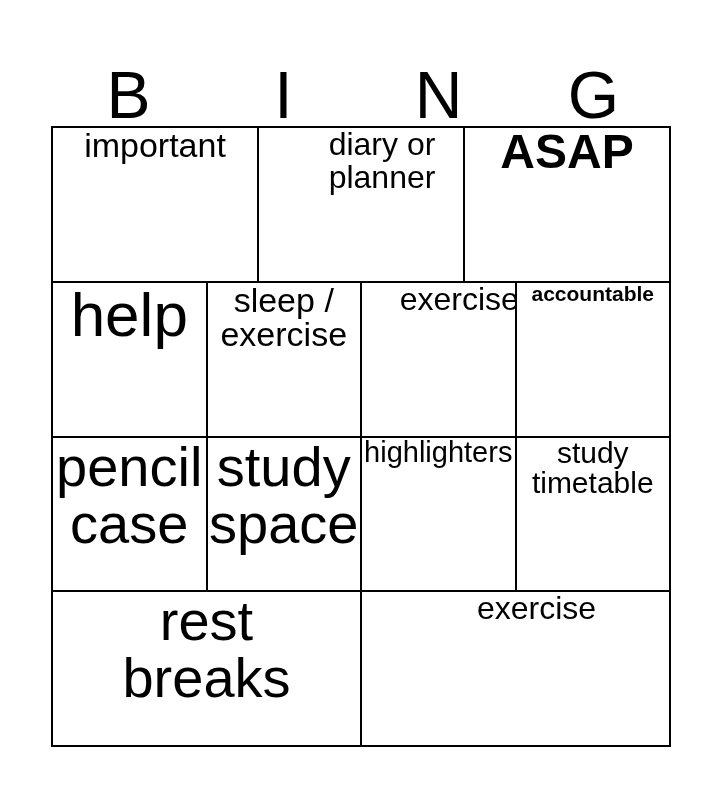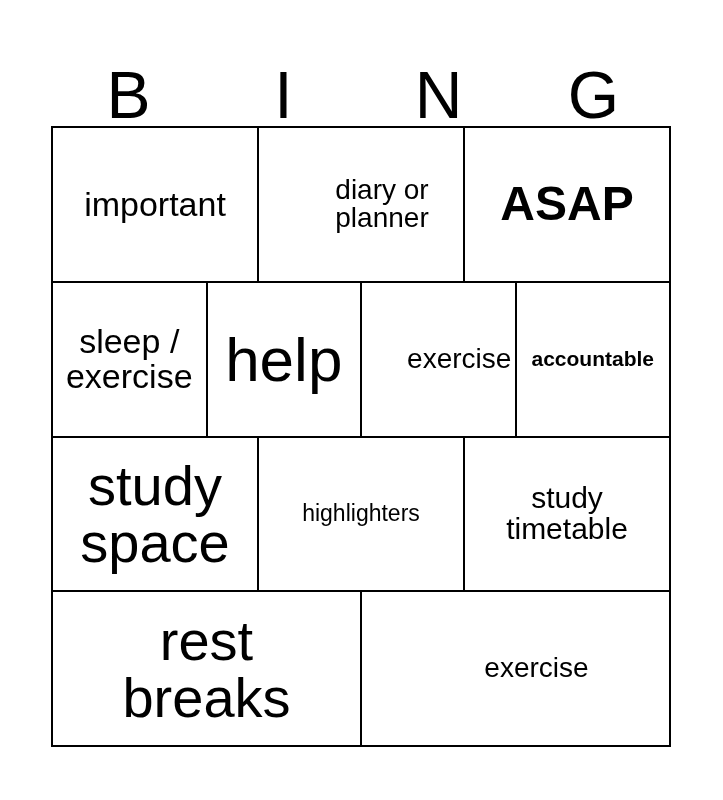--- a/index.html
+++ b/index.html
@@ -66,44 +66,44 @@
     display: flex;
     min-height: 0;
   }
   .cell {
     flex: 1 1 0;
     min-width: 0;
     box-sizing: border-box;
     border-right: 2px solid #000;
     border-bottom: 2px solid #000;
     display: flex;
-    align-items: center;
+    align-items: flex-start;
     justify-content: center;
     text-align: center;
     padding: 0 1px;
     overflow: hidden;
     background: #ffffff;
   }
   .cell-text {
     display: block;
     width: 100%;
     line-height: 1.02;
     white-space: pre-line;
     word-break: normal;
     font-weight: 400;
   }
 
   
   .fs-xxl  { font-size: 62px; }
   .fs-xl   { font-size: 56px; }
   .fs-lg   { font-size: 48px; font-weight: bold; }
-  .fs-md   { font-size: 28px; padding-left: 42px; }
+  .fs-md   { font-size: 32px; padding-left: 42px; }
   .fs-sm   { font-size: 34px; }
   .fs-xs   { font-size: 30px; }
-  .fs-xxs  { font-size: 23px; }
+  .fs-xxs  { font-size: 29px; }
   .fs-tiny { font-size: 21px; font-weight: bold; }
 </style>
 </head>
 <body>
 
 <div class="card">
 
   <div class="header-row">
     <div class="header-cell">
       <span class="header-letter">B</span>
@@ -129,35 +129,39 @@
         <span class="cell-text fs-md">diary or
 planner</span>
       </div>
       <div class="cell">
         <span class="cell-text fs-lg">ASAP</span>
       </div>
     </div>
 
     <div class="grid-row">
       <div class="cell">
+        <span class="cell-text fs-xxl">help</span>
+      </div>
+      <div class="cell">
         <span class="cell-text fs-sm">sleep /
 exercise</span>
-      </div>
-      <div class="cell">
-        <span class="cell-text fs-xxl">help</span>
       </div>
       <div class="cell">
         <span class="cell-text fs-md">exercise</span>
       </div>
       <div class="cell">
         <span class="cell-text fs-tiny">accountable</span>
       </div>
     </div>
 
     <div class="grid-row">
+      <div class="cell">
+        <span class="cell-text fs-xl">pencil
+case</span>
+      </div>
       <div class="cell">
         <span class="cell-text fs-xl">study
 space</span>
       </div>
       <div class="cell">
         <span class="cell-text fs-xxs">highlighters</span>
       </div>
       <div class="cell">
         <span class="cell-text fs-xs">study
 timetable</span>

